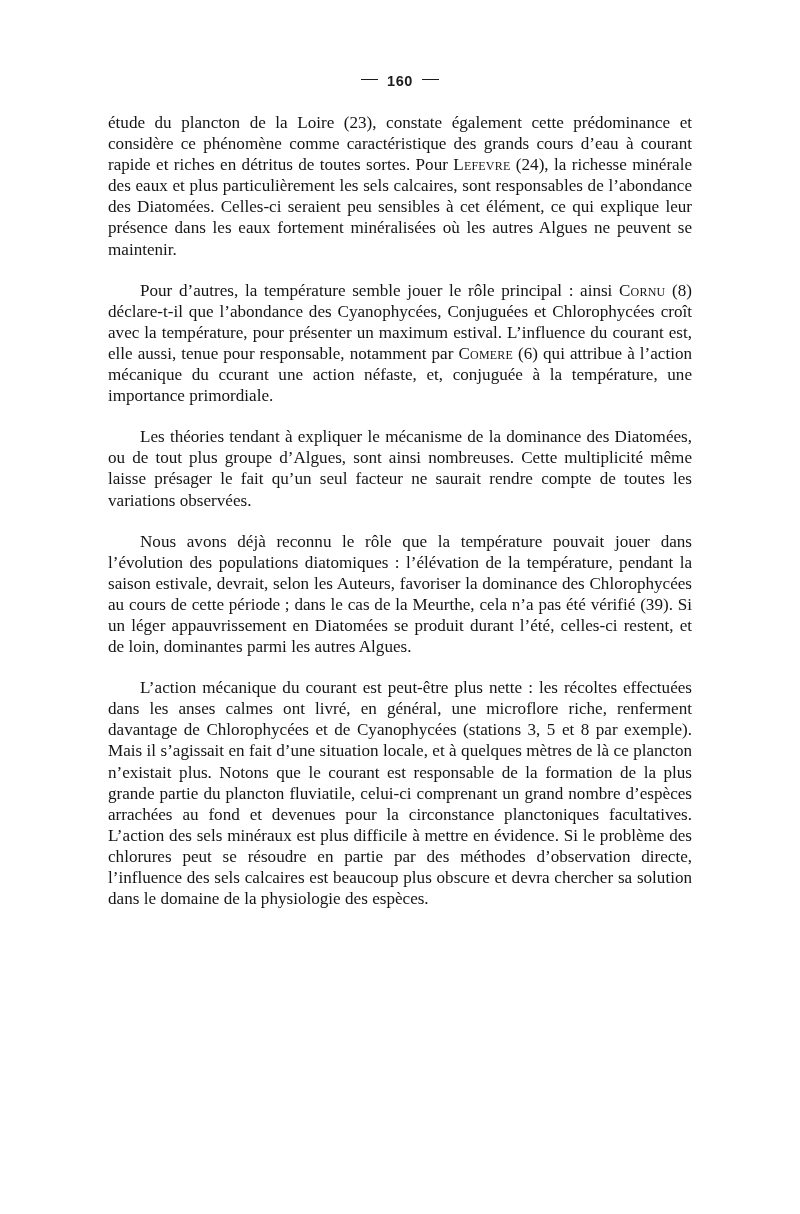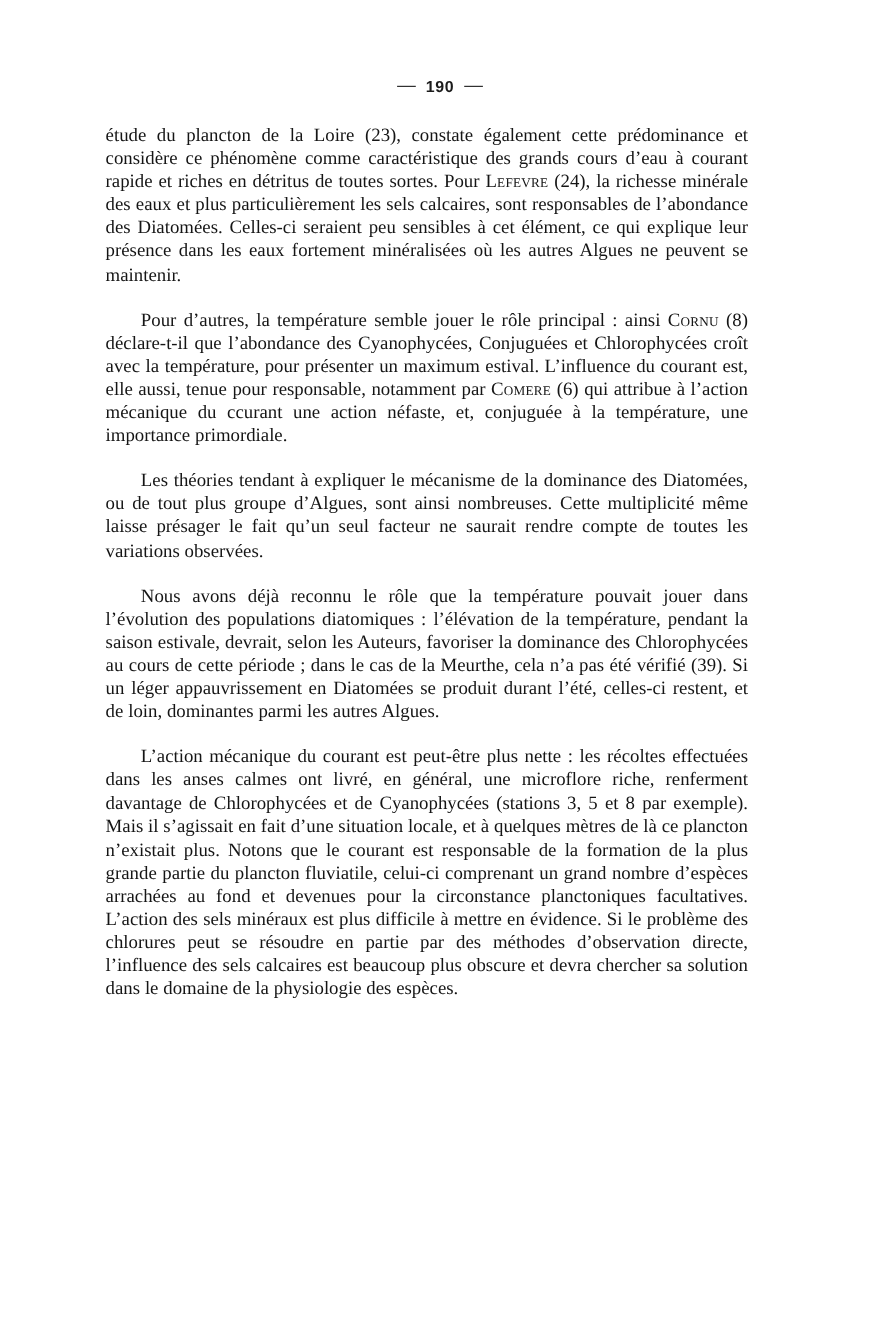--- a/index.html
+++ b/index.html
@@ -42,21 +42,21 @@
   .folio .num {
     display: inline-block;
     vertical-align: middle;
     font-weight: 600;
   }
 
   
   .textblock {
     position: absolute;
     top: 112px;
-    left: 96px;
+    left: 108px;
     width: 584px;
   }
 
   p.para {
     margin: 0 0 20px 0;
     font-size: 17.1px;
     line-height: 21.1px;
     text-align: justify;
     text-align-last: left;
     text-indent: 32px;
@@ -77,21 +77,21 @@
     font-size: 17.1px;
     letter-spacing: 0.2px;
   }
 </style>
 </head>
 <body>
 
 <div class="page">
 
   <div class="folio">
-    <span class="rule"></span><span class="num">190</span><span class="rule"></span>
+    <span class="rule"></span><span class="num">160</span><span class="rule"></span>
   </div>
 
   <div class="textblock">
 
     <p class="para noindent">étude du plancton de la Loire (23), constate également cette prédomi­nance et considère ce phénomène comme caractéristique des grands cours d’eau à courant rapide et riches en détritus de toutes sortes. Pour <span class="sc">Lefevre</span> (24), la richesse minérale des eaux et plus particulièrement les sels calcaires, sont responsables de l’abondance des Diatomées. Celles-ci seraient peu sensibles à cet élément, ce qui explique leur pré­sence dans les eaux fortement minéralisées où les autres Algues ne peuvent se maintenir.</p>
     <p class="para">Pour d’autres, la température semble jouer le rôle principal : ainsi <span class="sc">Cornu</span> (8) déclare-t-il que l’abondance des Cyanophycées, Conjuguées et Chlorophycées croît avec la température, pour présenter un maxi­mum estival. L’influence du courant est, elle aussi, tenue pour respon­sable, notamment par <span class="sc">Comere</span> (6) qui attribue à l’action mécanique du ccurant une action néfaste, et, conjuguée à la température, une impor­tance primordiale.</p>
     <p class="para">Les théories tendant à expliquer le mécanisme de la dominance des Diatomées, ou de tout plus groupe d’Algues, sont ainsi nombreuses. Cette multiplicité même laisse présager le fait qu’un seul facteur ne saurait rendre compte de toutes les variations observées.</p>
     <p class="para">Nous avons déjà reconnu le rôle que la température pouvait jouer dans l’évolution des populations diatomiques : l’élévation de la tempé­rature, pendant la saison estivale, devrait, selon les Auteurs, favoriser la dominance des Chlorophycées au cours de cette période ; dans le cas de la Meurthe, cela n’a pas été vérifié (39). Si un léger appauvris­sement en Diatomées se produit durant l’été, celles-ci restent, et de loin, dominantes parmi les autres Algues.</p>
     <p class="para">L’action mécanique du courant est peut-être plus nette : les récoltes effectuées dans les anses calmes ont livré, en général, une microflore riche, renferment davantage de Chlorophycées et de Cyanophycées (stations 3, 5 et 8 par exemple). Mais il s’agissait en fait d’une situa­tion locale, et à quelques mètres de là ce plancton n’existait plus. Notons que le courant est responsable de la formation de la plus grande partie du plancton fluviatile, celui-ci comprenant un grand nombre d’espèces arrachées au fond et devenues pour la circonstance planctoniques facultatives. L’action des sels minéraux est plus diffi­cile à mettre en évidence. Si le problème des chlorures peut se résoudre en partie par des méthodes d’observation directe, l’influence des sels calcaires est beaucoup plus obscure et devra chercher sa solution dans le domaine de la physiologie des espèces.</p>
 

